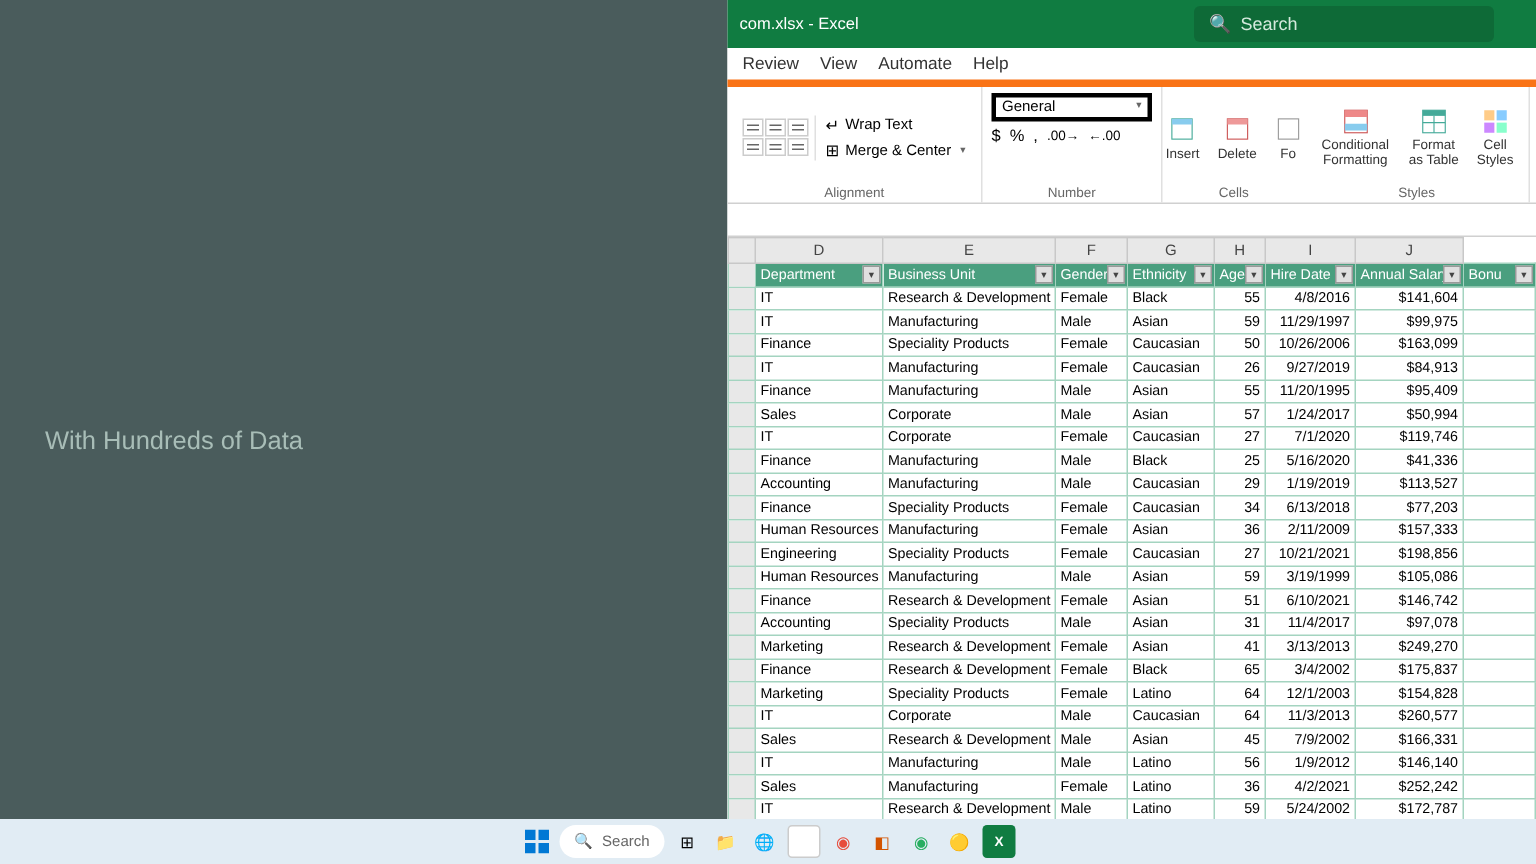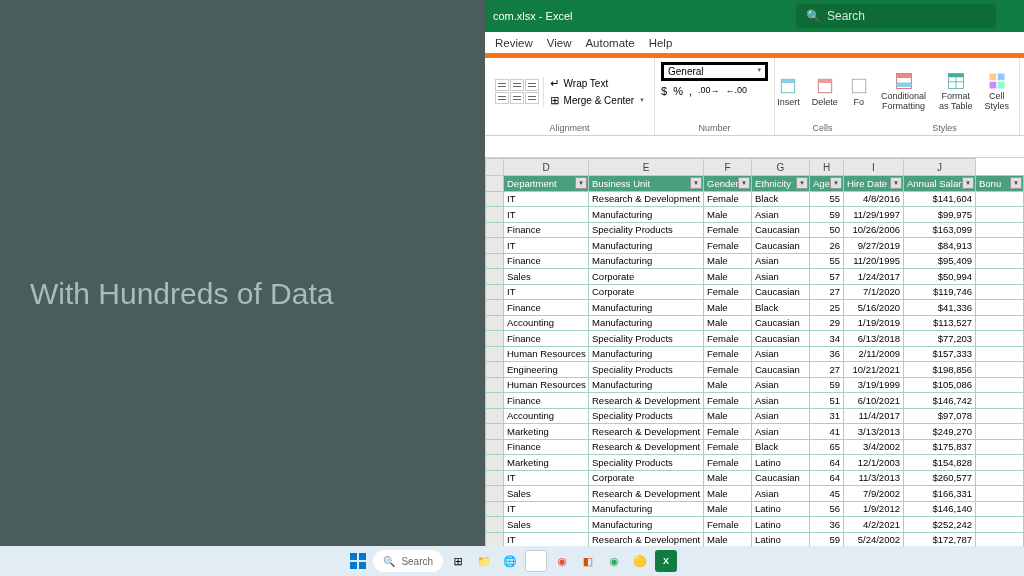--- a/index.html
+++ b/index.html
@@ -1,19 +1,19 @@
 <!DOCTYPE html>
 <html><head>
 <meta charset="utf-8">
 <style>
   * { box-sizing: border-box; margin: 0; padding: 0; }
   body { font-family: 'Segoe UI', Arial, sans-serif; width: 1024px; height: 576px; overflow: hidden; background: #4a5c5c; display: flex; }
   .left-panel { width: 485px; height: 576px; background: #4a5c5c; display: flex; flex-direction: column; justify-content: center; padding: 0 30px 0 30px; }
   .title-text { color: #fff; font-size: 50px; font-weight: 600; line-height: 1.25; letter-spacing: -0.5px; }
-  .subtitle-text { color: #a8bdb7; font-size: 30px; font-weight: 500; margin-top: 12px; }
+  .subtitle-text { color: #a8bdb7; font-size: 17px; font-weight: 500; margin-top: 12px; }
   .excel-window { width: 539px; height: 576px; background: #fff; display: flex; flex-direction: column; }
   .titlebar { height: 32px; background: #107c41; display: flex; align-items: center; padding: 0 8px; }
   .titlebar-text { color: #fff; font-size: 11px; }
   .searchbox { margin-left: auto; margin-right: 20px; background: #0e6a37; border-radius: 4px; height: 24px; width: 200px; display: flex; align-items: center; padding: 0 10px; color: #d4e9dc; font-size: 12px; gap: 6px; }
   .menubar { height: 26px; background: #fff; border-bottom: 5px solid #f97316; display: flex; align-items: center; padding-left: 10px; gap: 14px; font-size: 11.5px; color: #333; }
   .ribbon { height: 78px; background: #fff; border-bottom: 1px solid #d0d0d0; display: flex; font-size: 10px; }
   .rgroup { border-right: 1px solid #e0e0e0; display: flex; flex-direction: column; align-items: center; justify-content: space-between; padding: 4px 6px 2px; }
   .rgroup-label { font-size: 9px; color: #666; margin-top: 2px; }
   .rgroup-content { display: flex; align-items: center; gap: 4px; flex: 1; }
   .btn-lg { display: flex; flex-direction: column; align-items: center; gap: 2px; font-size: 9px; color: #333; padding: 2px 4px; }

